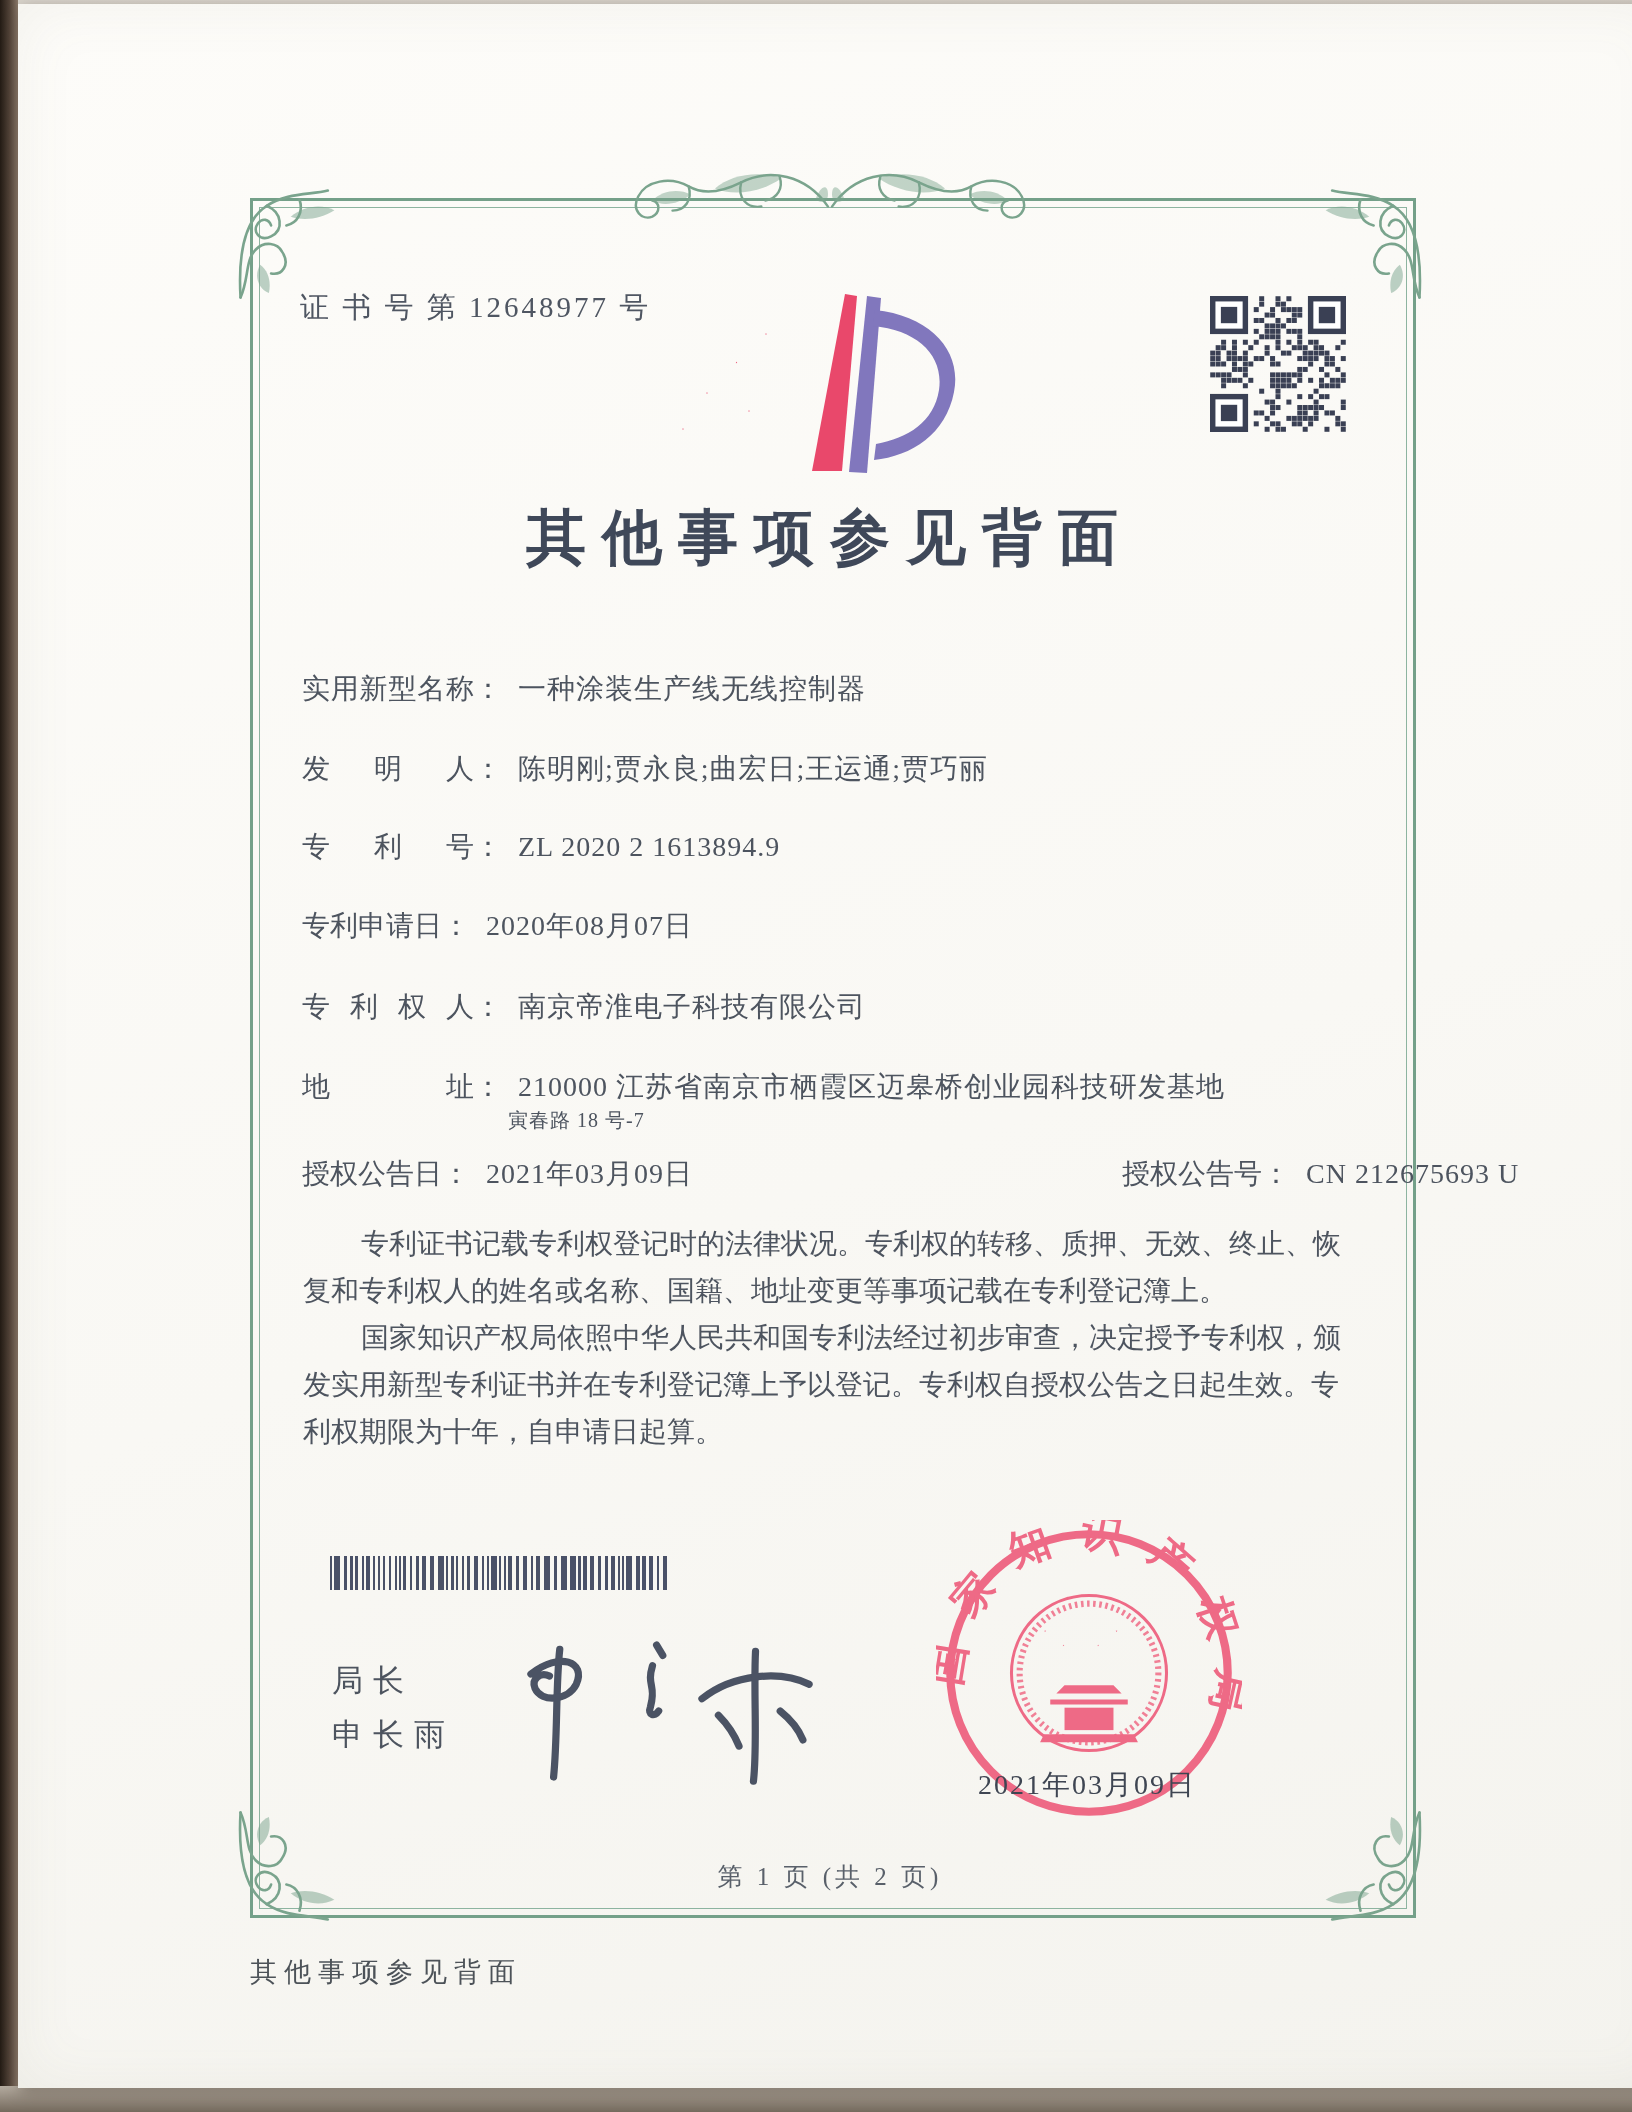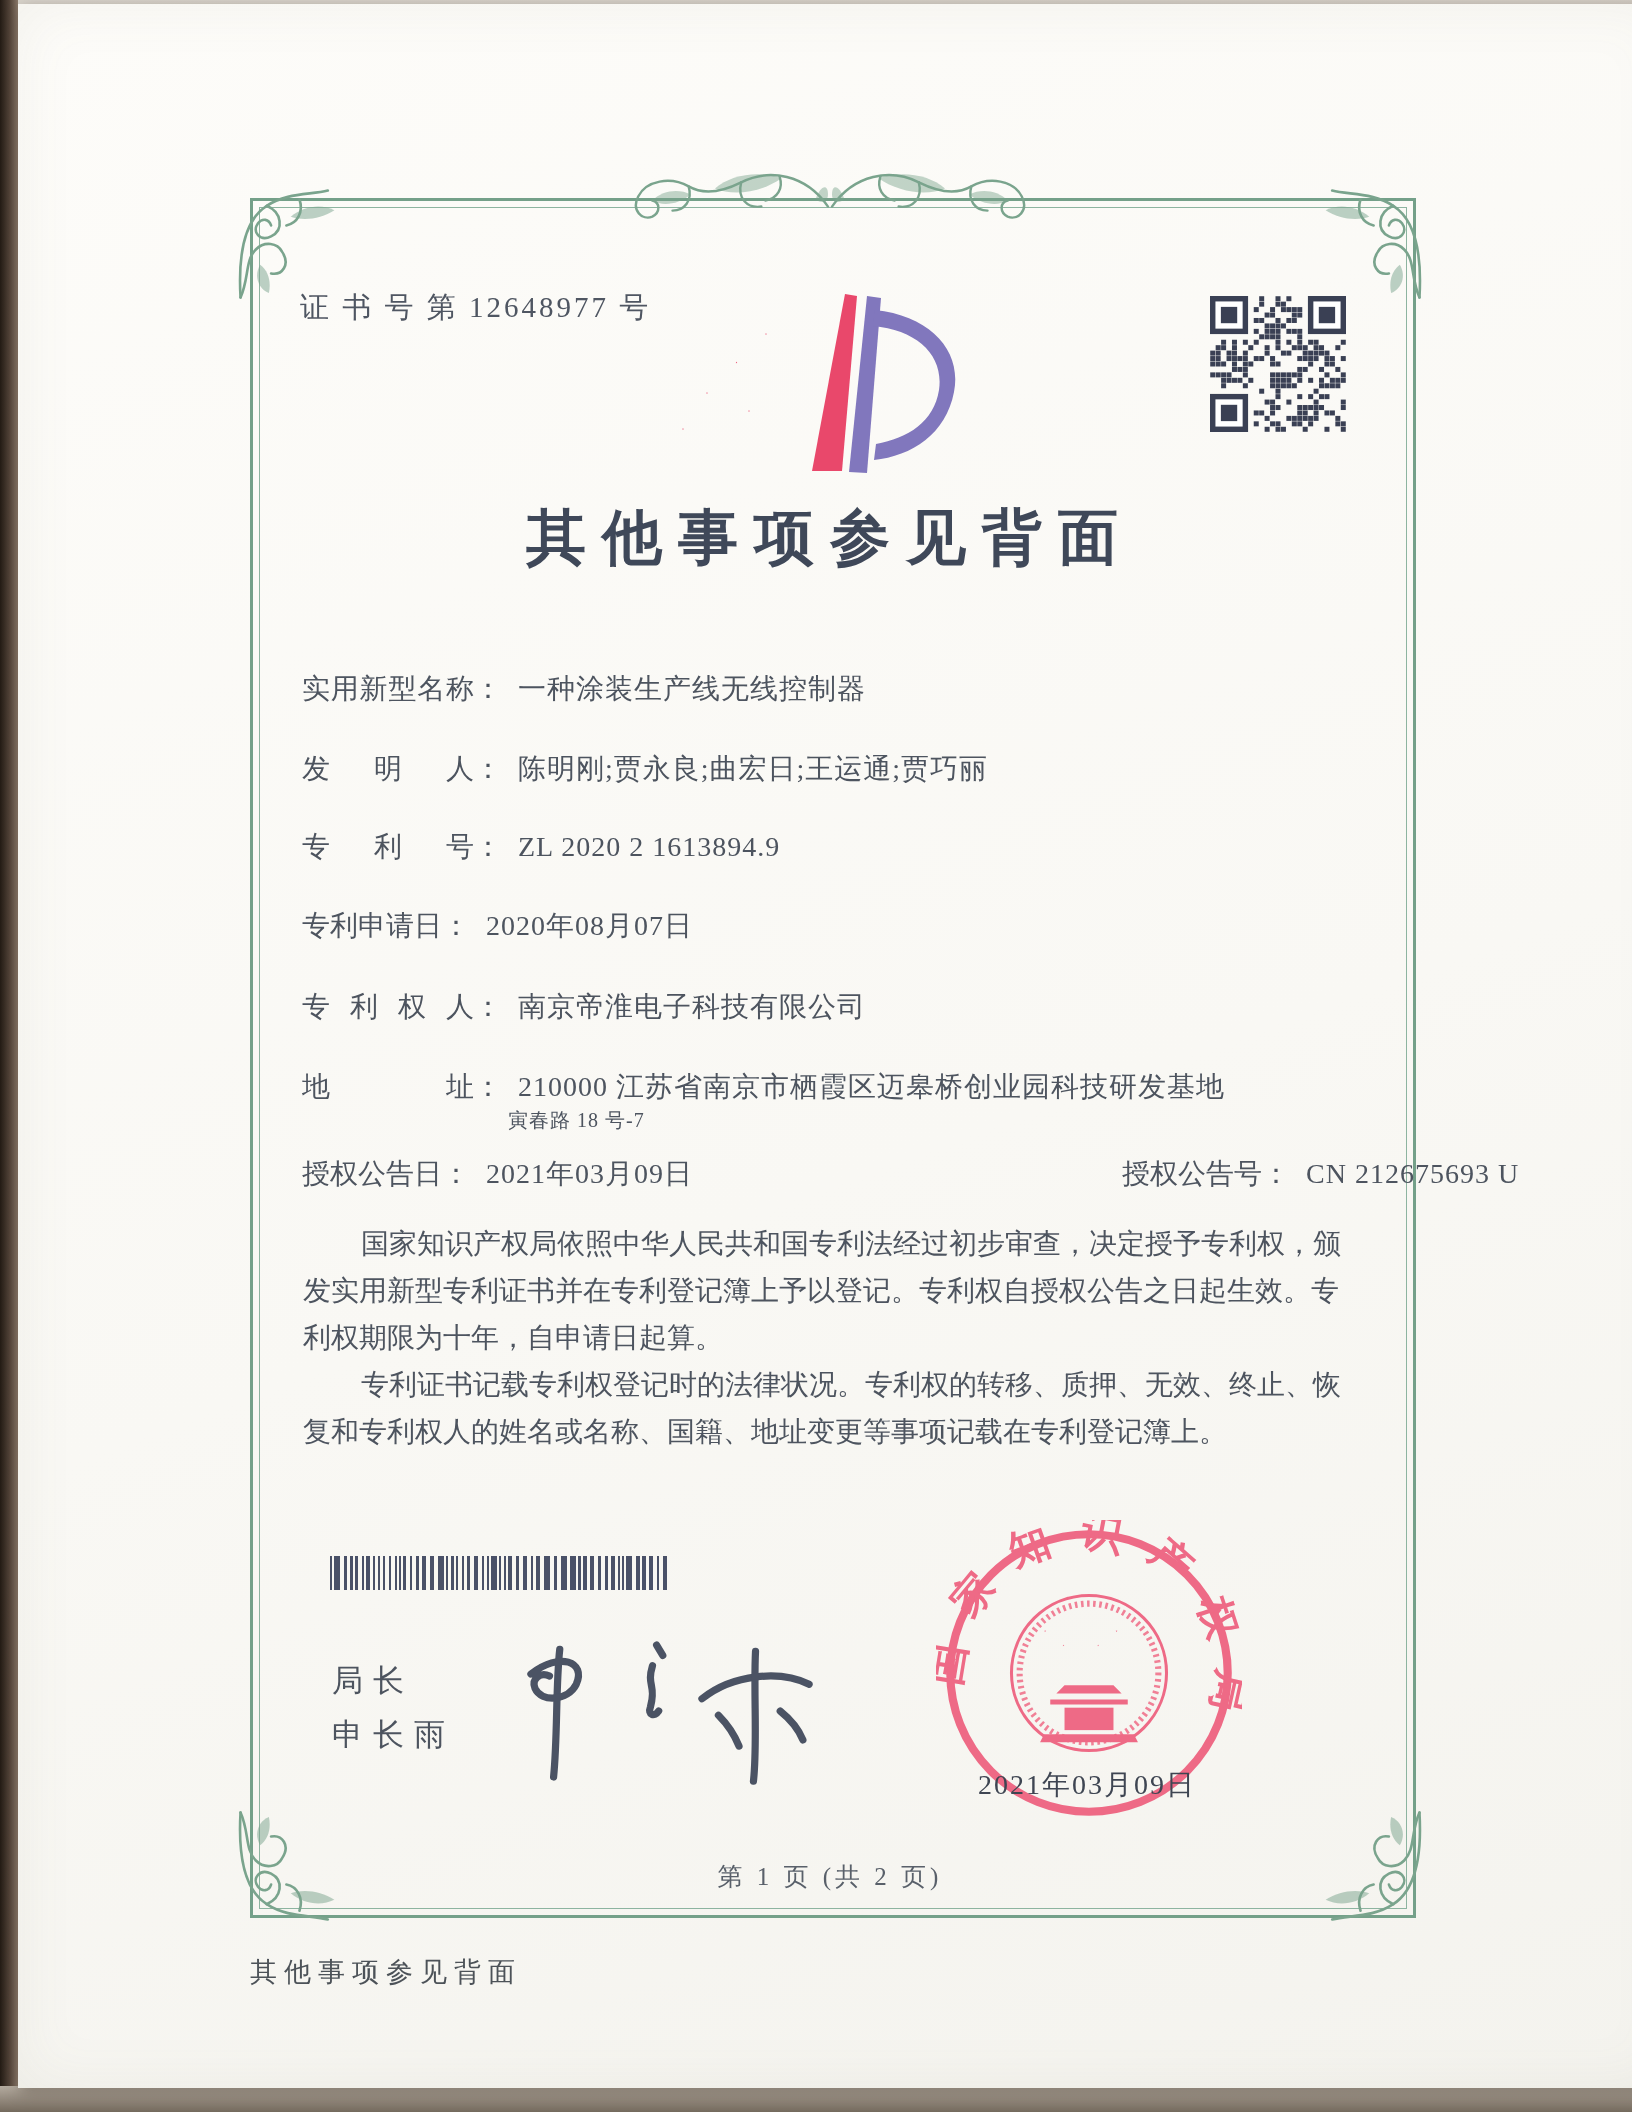--- a/index.html
+++ b/index.html
@@ -355,22 +355,22 @@
   <div class="addr2">寅春路 18 号-7</div>
 
   <div class="frow" style="top:1155px">
     <span>授权公告日</span><span class="fcolon">：</span><span class="fvalue">2021年03月09日</span>
     <span class="grant-right">
       <span>授权公告号</span><span class="fcolon">：</span><span class="fvalue">CN 212675693 U</span>
     </span>
   </div>
 
   <div class="paras">
+    <p>专利证书记载专利权登记时的法律状况。专利权的转移、质押、无效、终止、恢复和专利权人的姓名或名称、国籍、地址变更等事项记载在专利登记簿上。</p>
     <p>国家知识产权局依照中华人民共和国专利法经过初步审查，决定授予专利权，颁发实用新型专利证书并在专利登记簿上予以登记。专利权自授权公告之日起生效。专利权期限为十年，自申请日起算。</p>
-    <p>专利证书记载专利权登记时的法律状况。专利权的转移、质押、无效、终止、恢复和专利权人的姓名或名称、国籍、地址变更等事项记载在专利登记簿上。</p>
   </div>
 
   <div class="abs" style="left:330px;top:1556px;width:340px;height:34px">
     <svg id="barcode-svg" width="340" height="34" viewBox="0 0 340 34" preserveAspectRatio="none">
         <rect x="0" y="0" width="2" height="34" fill="#4a5168"></rect>
         <rect x="4" y="0" width="6" height="34" fill="#4a5168"></rect>
         <rect x="14" y="0" width="3" height="34" fill="#4a5168"></rect>
         <rect x="20" y="0" width="3" height="34" fill="#4a5168"></rect>
         <rect x="25" y="0" width="3" height="34" fill="#4a5168"></rect>
         <rect x="32" y="0" width="2" height="34" fill="#4a5168"></rect>

